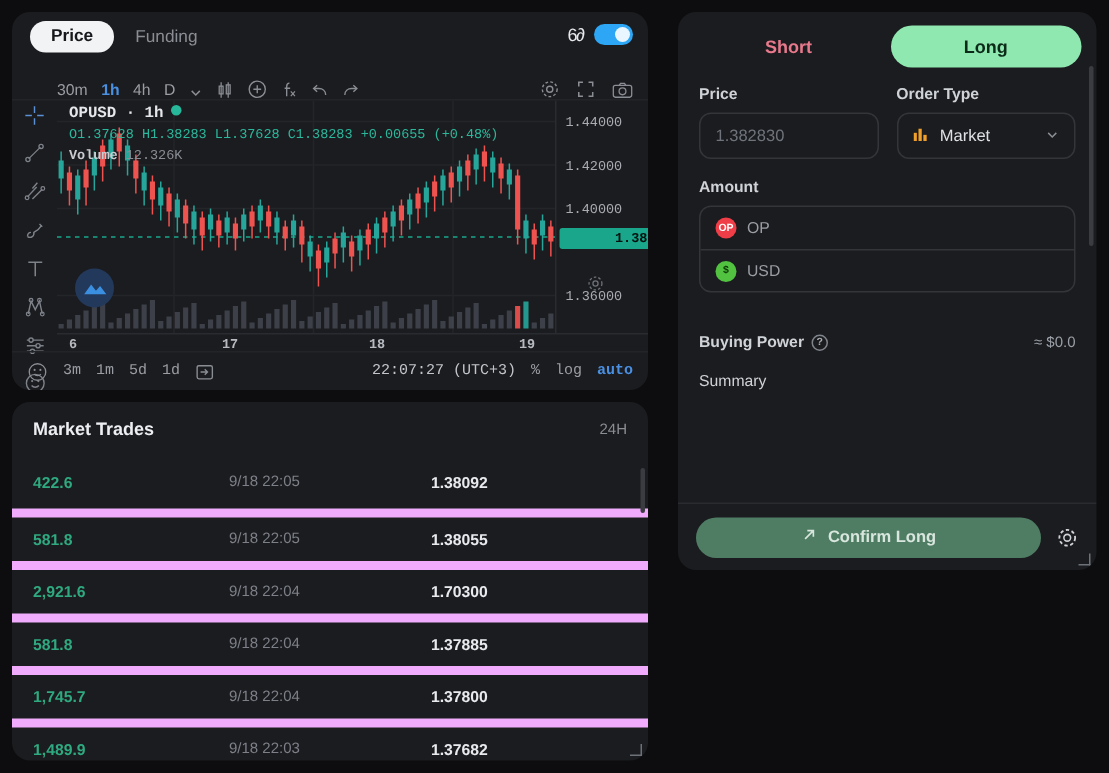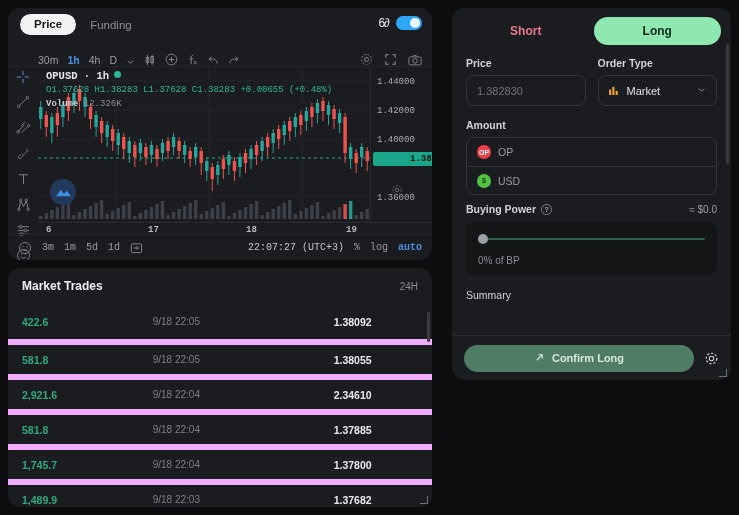--- a/index.html
+++ b/index.html
@@ -139,21 +139,21 @@
   .trades-24h { font-size: 10px; color: #8a8d94; }
   .trade-row {
     height: 35px; display: flex; align-items: center;
     padding: 0 14px; border-top: 6px solid #f0abfc;
   }
   .trade-row:first-of-type { border-top: none; }
   .t-size { width: 33%; font-size: 10.5px; color: #2fa97f; font-weight: bold; }
   .t-time { width: 34%; font-size: 10px; color: #7d8089; text-align: left; }
   .t-price {
     width: 33%; font-size: 10.5px; color: #e8eaed;
-    font-weight: bold; text-align: center;
+    font-weight: bold; text-align: left;
   }
   .resize-corner {
     position: absolute; right: 4px; bottom: 3px;
     width: 8px; height: 8px;
     border-right: 1.5px solid #6d7179; border-bottom: 1.5px solid #6d7179;
   }
 
   
   .order-panel {
     position: absolute; left: 452px; top: 8px;
@@ -192,21 +192,21 @@
   .coin {
     width: 14px; height: 14px; border-radius: 50%;
     display: flex; align-items: center; justify-content: center;
     font-size: 7px; font-weight: bold;
   }
   .coin.op { background: #ef3e47; color: #fff; }
   .coin.usd { background: #52c241; color: #0e3a08; }
 
   .bp-head {
     display: flex; justify-content: space-between; align-items: center;
-    margin-top: 8px;
+    margin-top: 27px;
   }
   .bp-label { font-size: 10.5px; color: #cfd2d7; font-weight: bold; display: flex; gap: 5px; align-items: center; }
   .qmark {
     width: 11px; height: 11px; border-radius: 50%;
     border: 1px solid #80848c; color: #a9acb3; font-size: 7px;
     display: flex; align-items: center; justify-content: center;
   }
   .bp-val { font-size: 10px; color: #9ba0a8; }
   .bp-box {
     margin-top: 7px; background: #141517; border-radius: 9px;
@@ -670,21 +670,21 @@
           <span class="t-price">1.38092</span>
         </div>
         <div class="trade-row">
           <span class="t-size">581.8</span>
           <span class="t-time">9/18 22:05</span>
           <span class="t-price">1.38055</span>
         </div>
         <div class="trade-row">
           <span class="t-size">2,921.6</span>
           <span class="t-time">9/18 22:04</span>
-          <span class="t-price">2.34610</span>
+          <span class="t-price">1.70300</span>
         </div>
         <div class="trade-row">
           <span class="t-size">581.8</span>
           <span class="t-time">9/18 22:04</span>
           <span class="t-price">1.37885</span>
         </div>
         <div class="trade-row">
           <span class="t-size">1,745.7</span>
           <span class="t-time">9/18 22:04</span>
           <span class="t-price">1.37800</span>
@@ -746,27 +746,20 @@
       </div>
 
       <div class="bp-head">
         <span class="bp-label">
           <span>Buying Power</span>
           <span class="qmark">?</span>
         </span>
         <span class="bp-val">≈ $0.0</span>
       </div>
 
-      <div class="bp-box">
-        <div class="slider">
-          <div class="slider-track"></div>
-          <div class="slider-knob"></div>
-        </div>
-        <div class="bp-pct">0% of BP</div>
-      </div>
 
       <div class="summary">Summary</div>
     </div>
 
     <div class="side-scroll"></div>
 
     <div class="confirm-bar">
       <div class="confirm-btn">
         <span>
           <svg width="11" height="11" viewBox="0 0 12 12">

